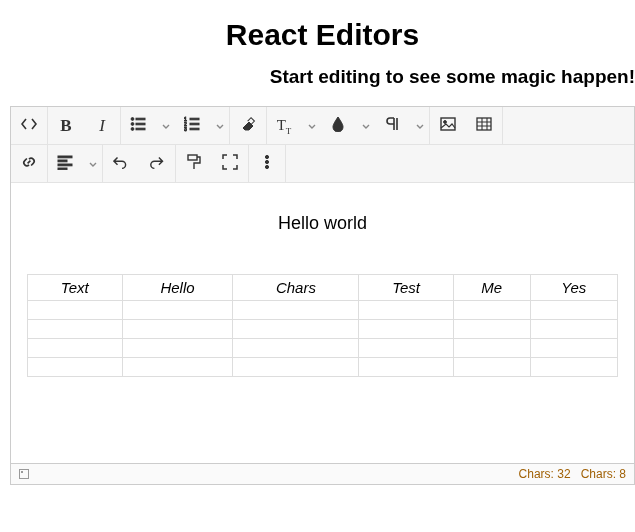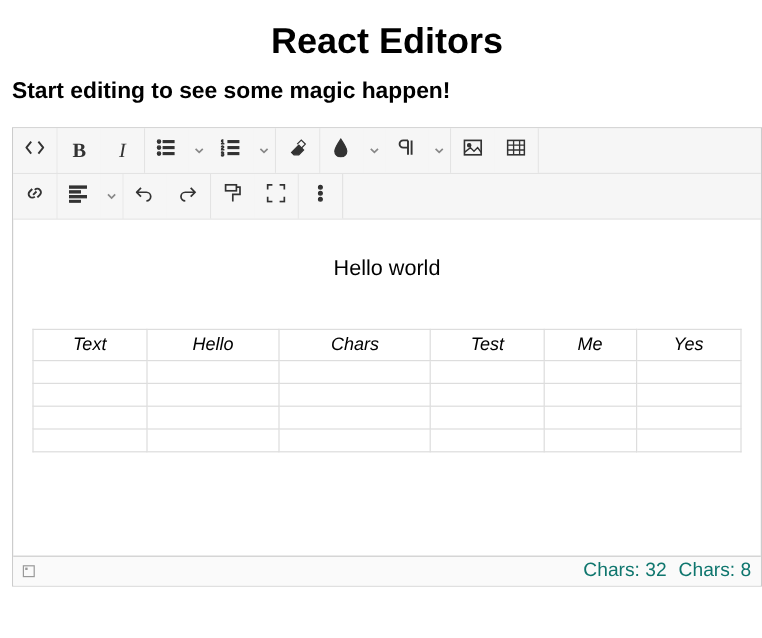--- a/index.html
+++ b/index.html
@@ -1,19 +1,19 @@
 <!DOCTYPE html>
 <html><head>
 <meta charset="utf-8">
 <style>
   * { box-sizing: border-box; margin: 0; padding: 0; }
   body { font-family: -apple-system, Helvetica, Arial, sans-serif; background: #fff; width: 635px; }
   .page { padding: 10px 0 0 10px; }
   h1 { font-size: 30px; font-weight: 700; text-align: center; margin: 8px 0 14px; }
-  h2 { font-size: 19px; font-weight: 700; text-align: left; margin-bottom: 18px; }
+  h2 { font-size: 19px; font-weight: 700; text-align: right; margin-bottom: 18px; }
 
   .editor { border: 1px solid #ccc; }
   .toolbar { display: flex; flex-wrap: wrap; align-items: stretch; background: #f6f6f6; }
   .toolbar-row { display: flex; width: 100%; border-bottom: 1px solid #e3e3e3; }
   .group { display: flex; border-right: 1px solid #e3e3e3; }
   .tb-btn {
     min-width: 36px; height: 37px;
     display: flex; align-items: center; justify-content: center;
     color: #333; cursor: pointer;
     background: #f6f6f6;
@@ -27,21 +27,21 @@
   .bold-g { font-weight:700; font-family: Georgia, serif; font-size:17px; }
   .italic-g { font-style: italic; font-family: Georgia, serif; font-size:17px; }
   .txt-g { font-family: Georgia, serif; font-size:15px; }
 
   .content { min-height: 280px; padding: 18px 8px 10px; }
   .hello { text-align:center; font-size:18px; margin: 12px 0 40px; }
   table.ct { width: calc(100% - 16px); margin: 0 8px; border-collapse: collapse; font-style: italic; }
   table.ct td { border:1px solid #ddd; height:19px; font-size:14px; text-align:center; padding:2px 4px; }
   table.ct tr:first-child td { font-size:15px; padding:4px; }
 
-  .statusbar { display:flex; justify-content:space-between; align-items:center; border-top:1px solid #ccc; background:#fafafa; font-size:16px; color:#0f766e; padding:3px 8px; }
+  .statusbar { display:flex; justify-content:space-between; align-items:center; border-top:1px solid #ccc; background:#fafafa; font-size:12px; color:#a16207; padding:3px 8px; }
   .statusbar .left { display:flex; align-items:center; gap:6px; }
   .statusbar .right { display:flex; gap:10px; }
   .sq { width:10px; height:10px; border:1px solid #999; display:inline-block; position:relative;}
   .sq::before{content:"";position:absolute;inset:1px 5px 5px 1px;background:#999;}
 </style>
 </head>
 <body>
 
 <div class="page">
   <h1>React Editors</h1>
@@ -92,20 +92,30 @@
             </div>
           </div>
           <div class="group">
             <div class="tb-btn">
               <span><svg viewBox="0 0 16 16">
                   <use href="#i-eraser"></use>
                 </svg></span>
             </div>
           </div>
           <div class="group">
+            <div class="tb-split">
+              <div class="tb-btn">
+                <span><span class="txt-g">T<sub style="font-size:9px">T</sub></span></span>
+              </div>
+              <div class="tb-btn dd">
+                <span><svg viewBox="0 0 8 8">
+                    <use href="#i-chev"></use>
+                  </svg></span>
+              </div>
+            </div>
             <div class="tb-split">
               <div class="tb-btn">
                 <span><svg viewBox="0 0 16 16">
                     <use href="#i-drop"></use>
                   </svg></span>
               </div>
               <div class="tb-btn dd">
                 <span><svg viewBox="0 0 8 8">
                     <use href="#i-chev"></use>
                   </svg></span>

